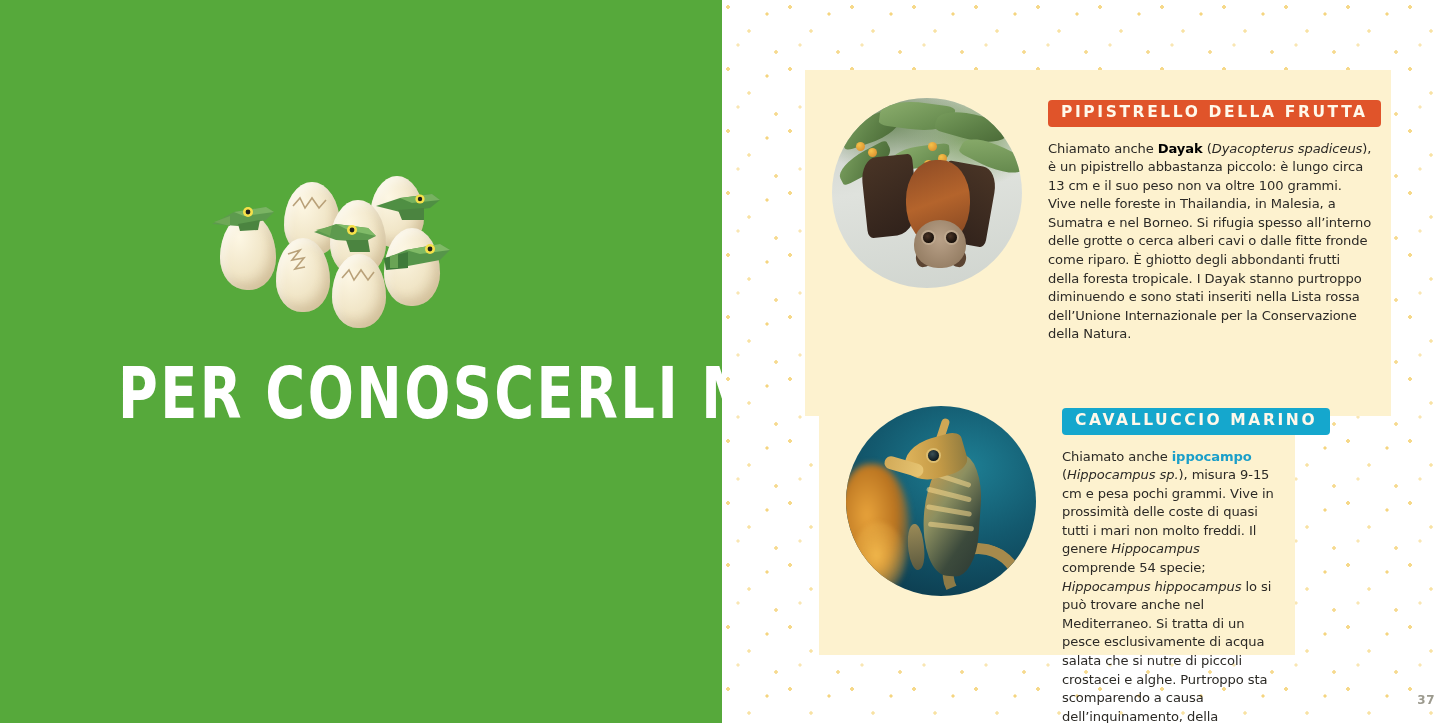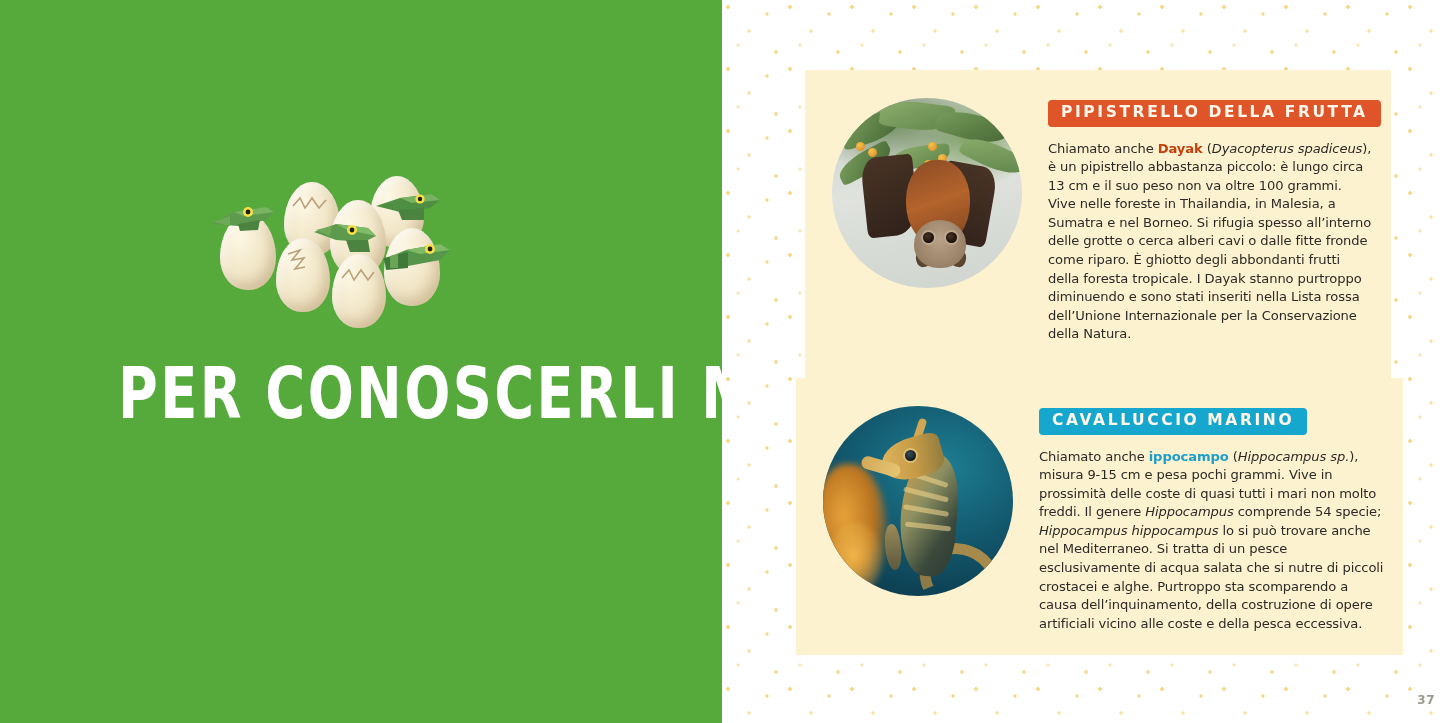--- a/index.html
+++ b/index.html
@@ -98,21 +98,21 @@
   .fact-card::before {
     content: "";
     position: absolute;
     left: -2px; right: -2px; top: -2px; bottom: -2px;
     background: #fdf2cf;
     border-radius: 3px;
     z-index: -1;
   }
 
   #card-bat  { left: 83px;  top: 70px;  width: 586px; height: 346px; }
-  #card-sea  { left: 74px;  top: 378px; width: 607px; height: 277px; }
+  #card-sea  { left: 97px;  top: 378px; width: 476px; height: 277px; }
 
   .photo-circle {
     position: absolute;
     border-radius: 50%;
     overflow: hidden;
   }
   .photo-bat  { left: 27px; top: 28px; width: 190px; height: 190px; }
   .photo-sea  { left: 27px; top: 28px; width: 190px; height: 190px; }
 
   
@@ -277,21 +277,21 @@
 
   .card-text {
     margin-top: 13px;
     color: #2c2a26;
     font-family: "DejaVu Sans", sans-serif;
     font-size: 13.1px;
     line-height: 18.6px;
     letter-spacing: -0.1px;
   }
   .card-text p { margin: 0; }
-  .hl-orange { color: #c2410c; font-weight: 700; }
+  .hl-orange { color: #000000; font-weight: 700; }
   .hl-blue   { color: #1b9fc9; font-weight: 700; }
   .sci { font-style: italic; }
 
   #page-number {
     position: absolute;
     right: 10px;
     bottom: 16px;
     color: #9c9a8e;
     font-family: "DejaVu Sans", sans-serif;
     font-weight: 700;

